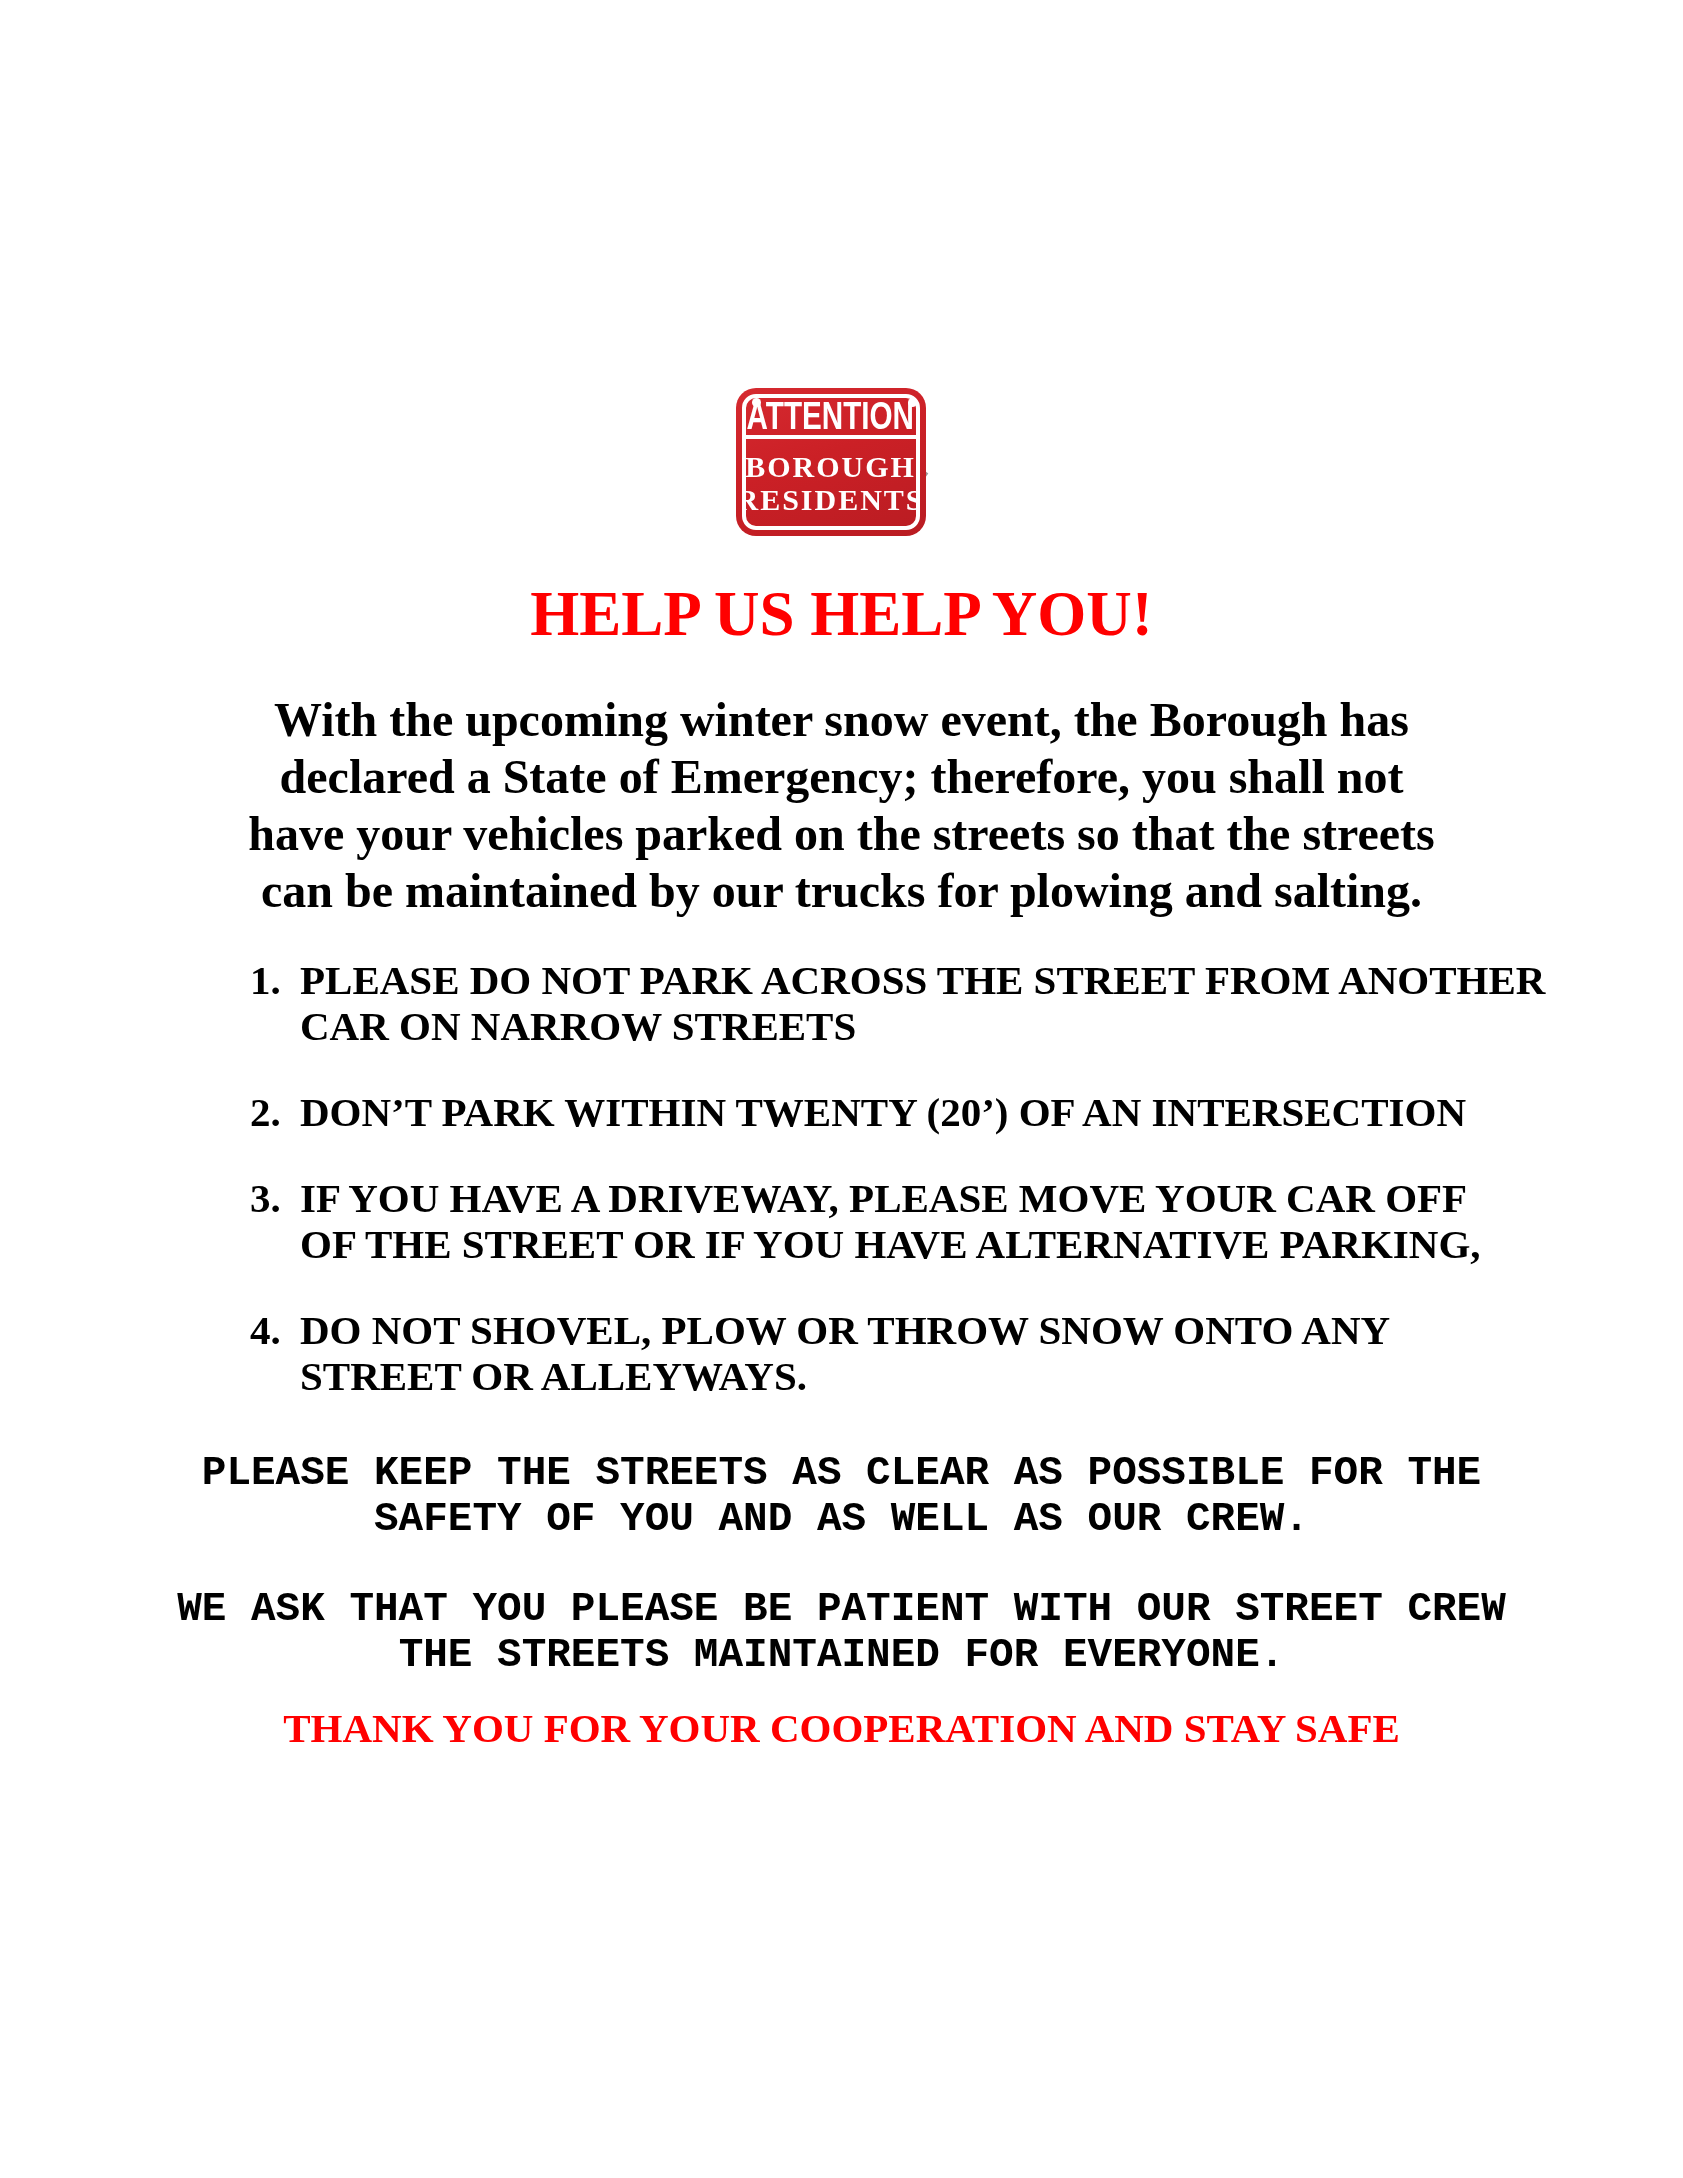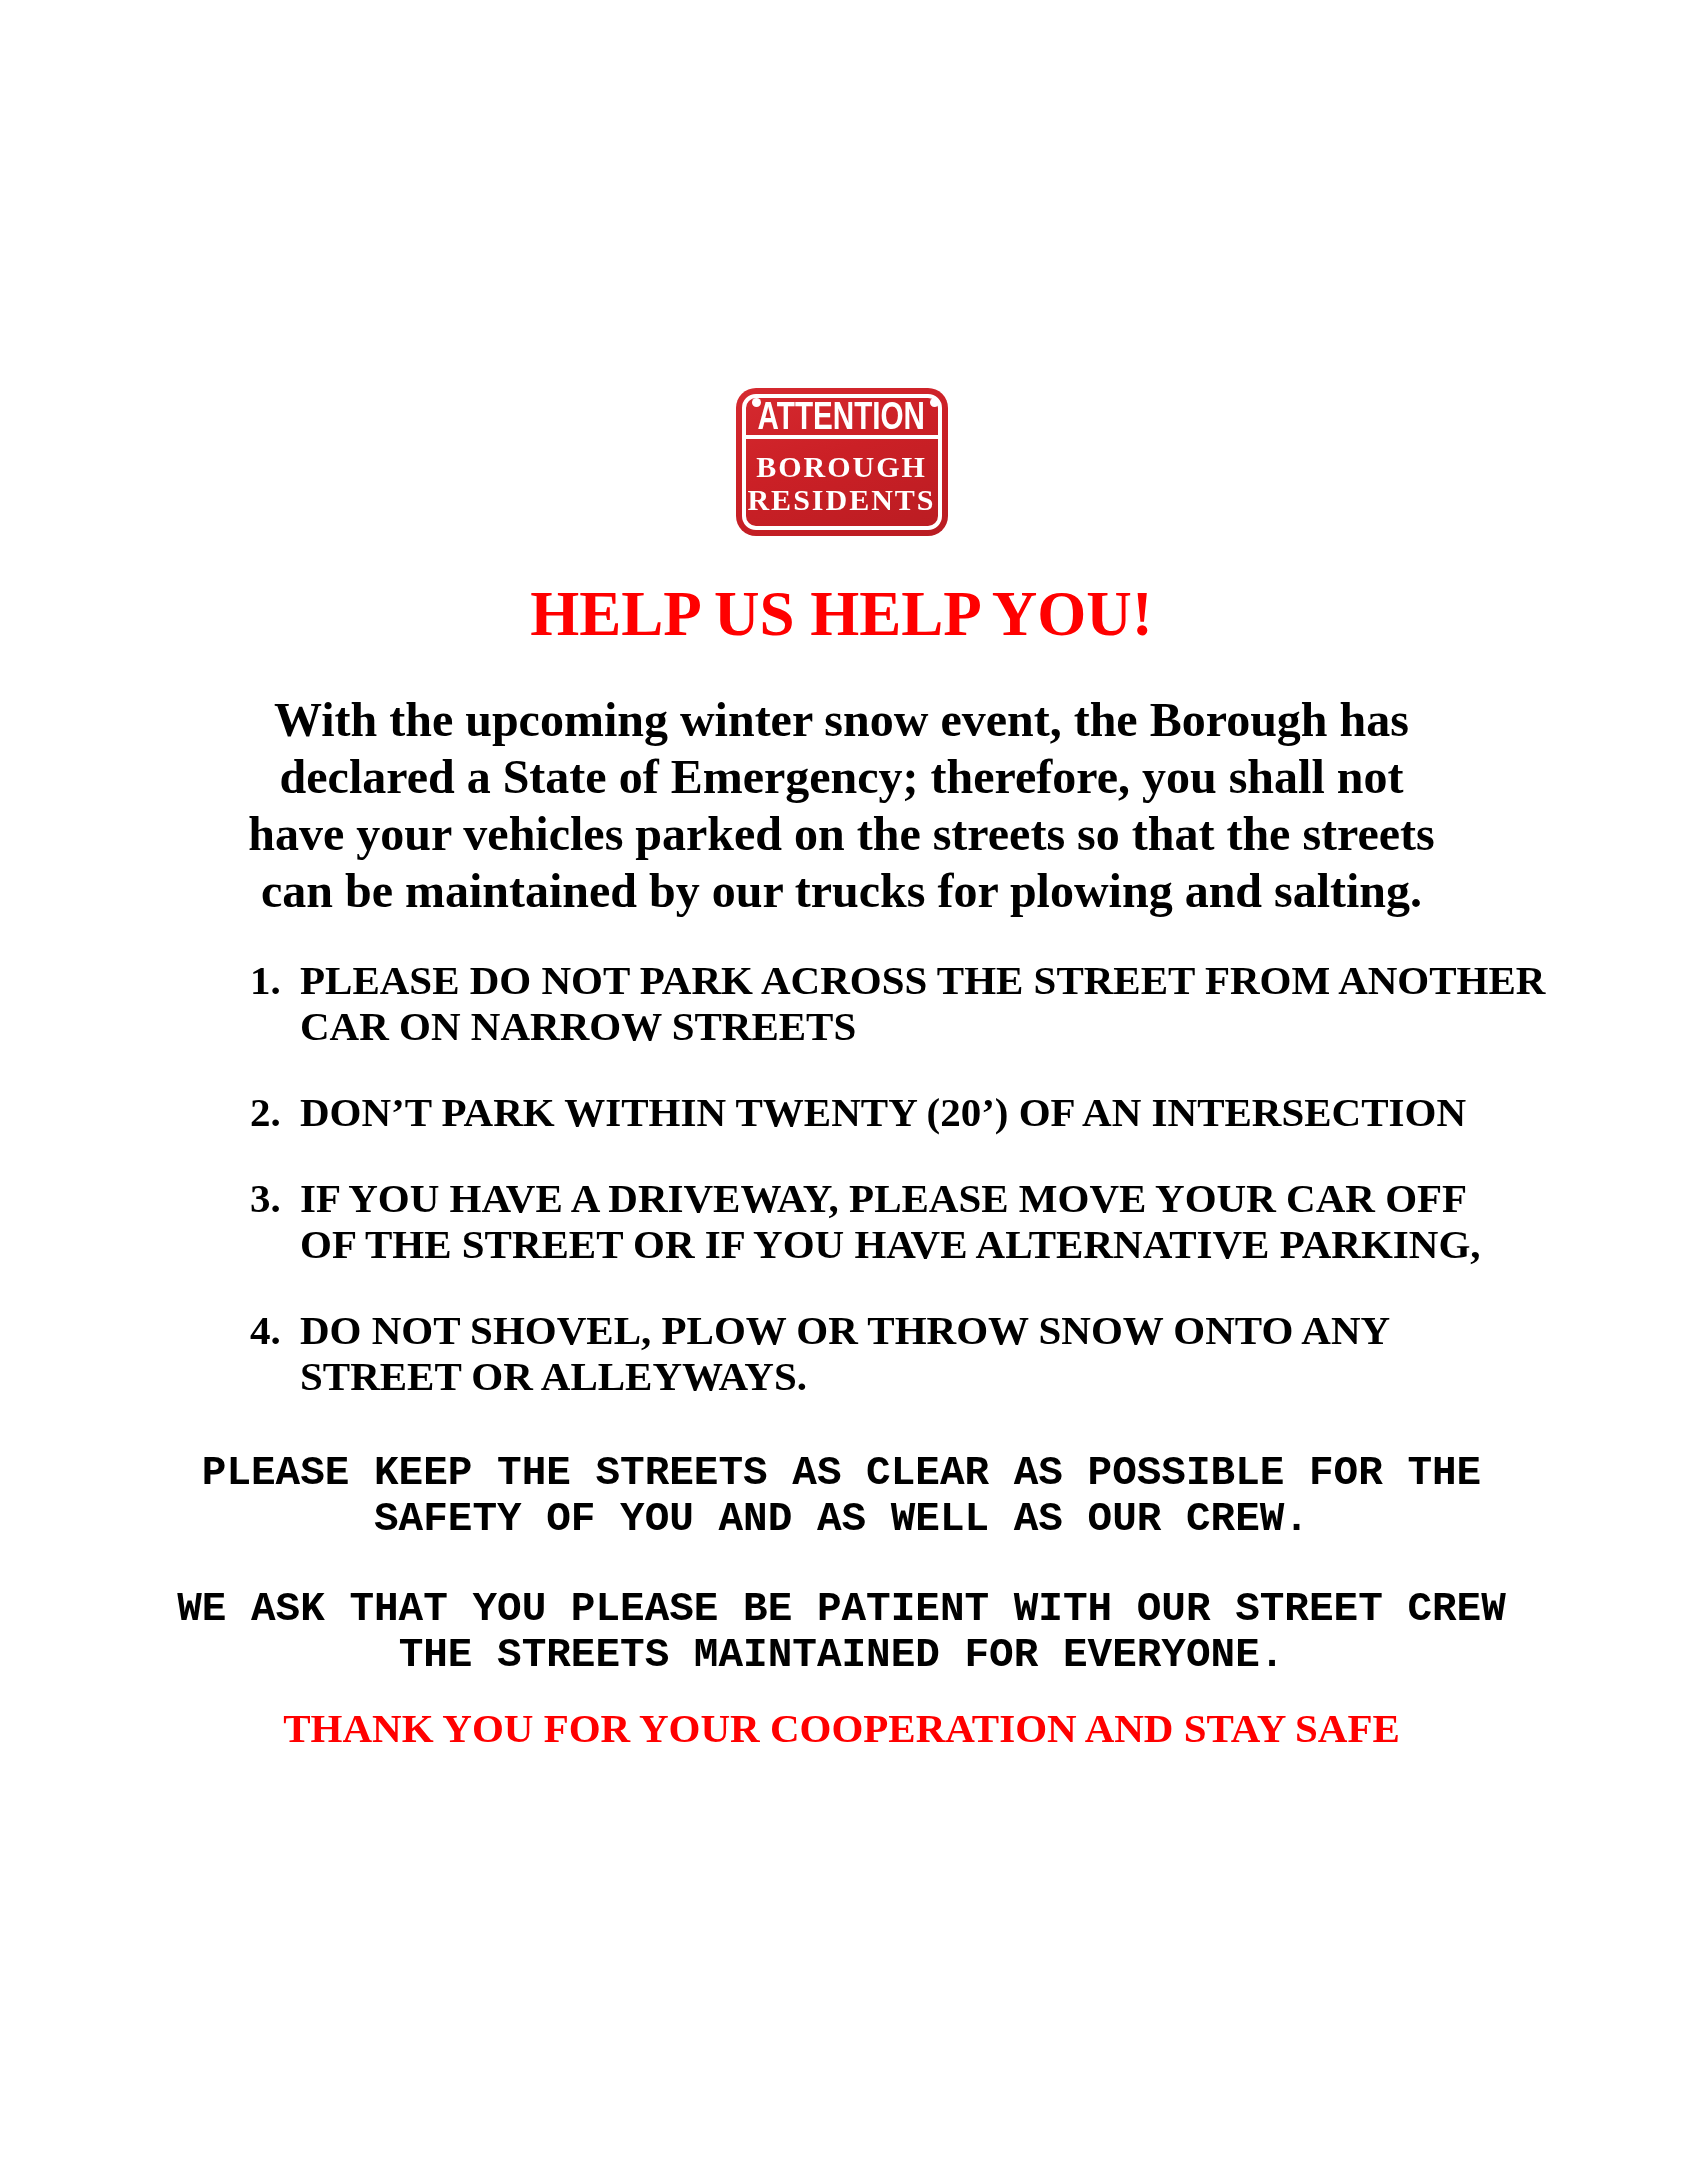--- a/index.html
+++ b/index.html
@@ -23,21 +23,21 @@
     margin: 388px auto 0 auto;
   }
   .sign-rig {
     position: absolute;
     left: 0; top: 0;
     width: 212px; height: 95px;
   }
   .sign-board {
     position: relative;
     margin-top: 101px;
-    width: 212px; height: 148px;
+    width: 190px; height: 148px;
     border-radius: 20px;
     background: linear-gradient(160deg, #d62a30 0%, #cb2026 45%, #b91c22 100%);
     box-sizing: border-box;
   }
   .sign-board-inner {
     position: absolute;
     left: 6px; right: 6px; top: 6px; bottom: 6px;
     border: 4px solid #ffffff;
     border-radius: 14px;
     display: flex;

